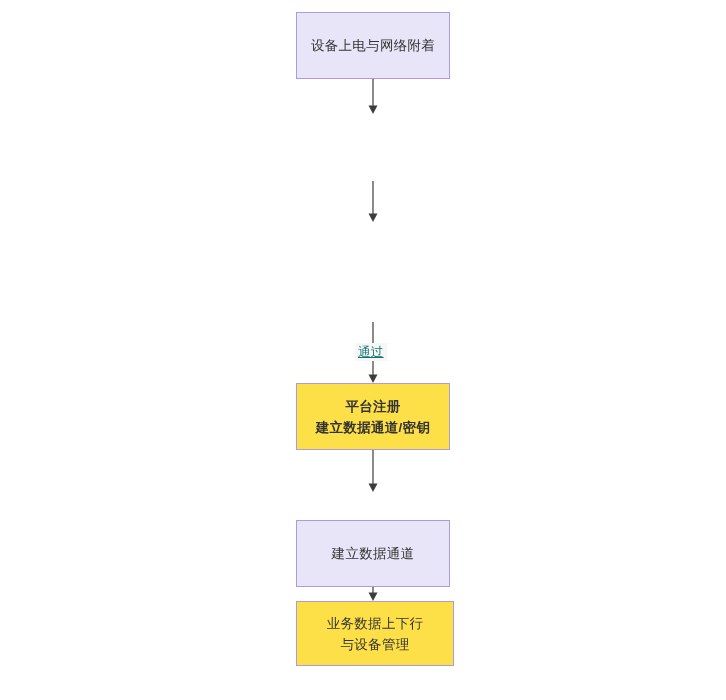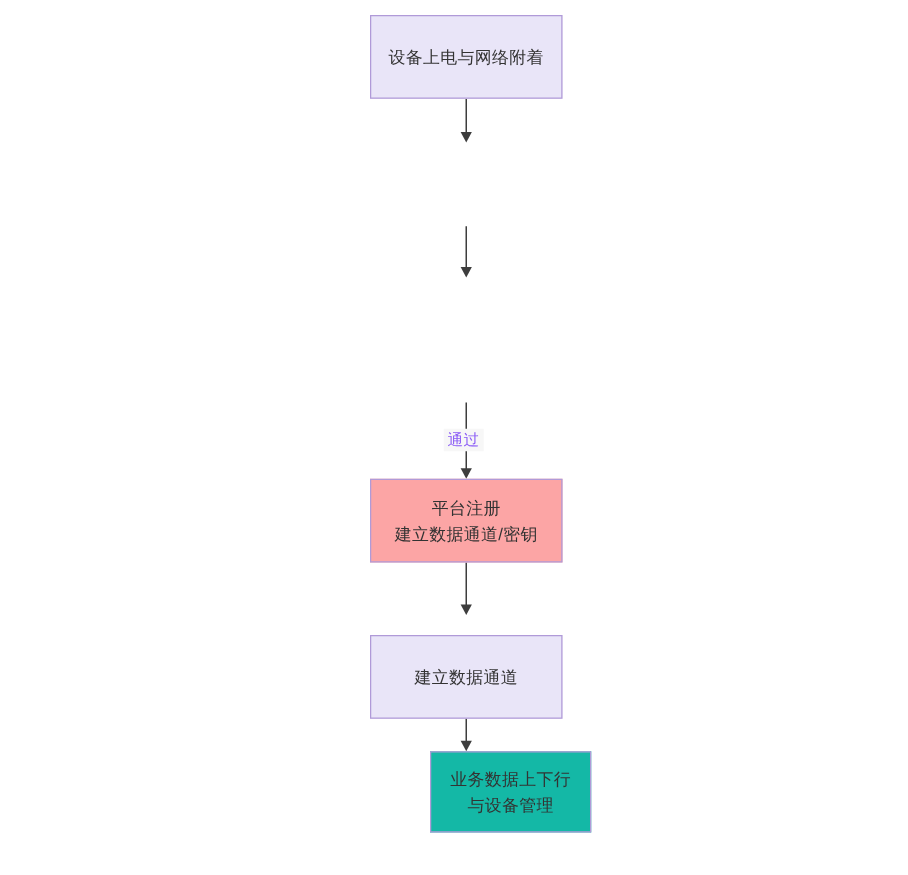--- a/index.html
+++ b/index.html
@@ -62,26 +62,27 @@
   .edge {
     position: absolute;
   }
   .edge svg {
     display: block;
     overflow: visible;
   }
   .edge-label {
     position: absolute;
     background: #f7f7f7;
-    color: #8b5cf6;
+    color: #0f766e;
     font-size: 12.5px;
     line-height: 16px;
     padding: 1px 3px;
     white-space: nowrap;
     letter-spacing: 0.3px;
+    text-decoration: underline;
   }
 </style>
 </head>
 <body>
 
 <div id="canvas" style="width: 726px; height: 700px; background: rgb(255, 255, 255);">
     <div class="edge" style="left: 363px; top: 79px; width: 20px; height: 35px;">
       <svg width="20" height="35">
         <line x1="10" y1="0" x2="10" y2="28" stroke="#3d3d3d" stroke-width="1.2"></line>
         <polygon points="10,35 5.5,26.5 14.5,26.5" fill="#3d3d3d"></polygon>
@@ -108,24 +109,24 @@
     </div>
     <div class="edge" style="left: 363px; top: 559px; width: 20px; height: 42px;">
       <svg width="20" height="42">
         <line x1="10" y1="0" x2="10" y2="35" stroke="#3d3d3d" stroke-width="1.2"></line>
         <polygon points="10,42 5.5,33.5 14.5,33.5" fill="#3d3d3d"></polygon>
       </svg>
     </div>
     <div class="node process" style="left: 296px; top: 12px; width: 154px; height: 67px; background: rgb(233, 229, 248); border-color: rgb(176, 154, 216); color: rgb(51, 51, 51);">
       <span class="node-line">设备上电与网络附着</span>
     </div>
-    <div class="node process" style="left: 296px; top: 383px; width: 154px; height: 67px; background: #fca5a5; border-color: rgb(176, 154, 216); color: rgb(51, 51, 51);">
+    <div class="node process" style="left: 296px; top: 383px; width: 154px; height: 67px; background: #fde047; border-color: rgb(176, 154, 216); color: rgb(51, 51, 51); font-weight: bold;">
       <span class="node-line">平台注册</span>
       <span class="node-line">建立数据通道/密钥</span>
     </div>
-    <div class="node process" style="left: 296px; top: 508px; width: 154px; height: 67px; background: rgb(233, 229, 248); border-color: rgb(176, 154, 216); color: rgb(51, 51, 51); gap: 12px;">
+    <div class="node process" style="left: 296px; top: 520px; width: 154px; height: 67px; background: rgb(233, 229, 248); border-color: rgb(176, 154, 216); color: rgb(51, 51, 51); gap: 12px;">
       <span class="node-line">建立数据通道</span>
     </div>
-    <div class="node process" style="left: 296px; top: 601px; width: 129px; height: 65px; background: #14b8a6; border-color: rgb(176, 154, 216); color: rgb(51, 51, 51); margin-left: 48px;">
+    <div class="node process" style="left: 296px; top: 601px; width: 158px; height: 65px; background: #fde047; border-color: rgb(176, 154, 216); color: rgb(51, 51, 51);">
       <span class="node-line">业务数据上下行</span>
       <span class="node-line">与设备管理</span>
     </div>
   </div>
 
 </body></html>

